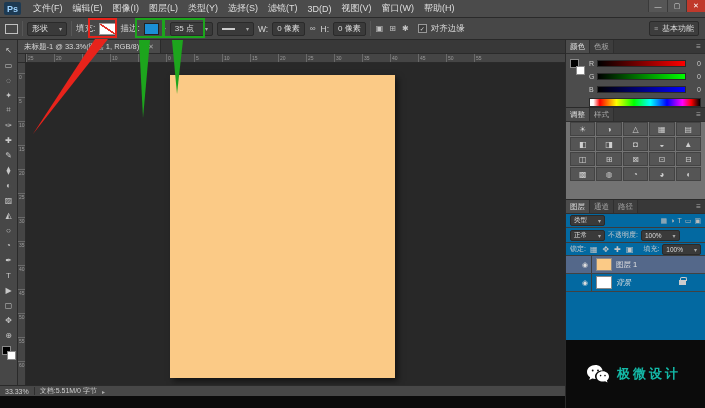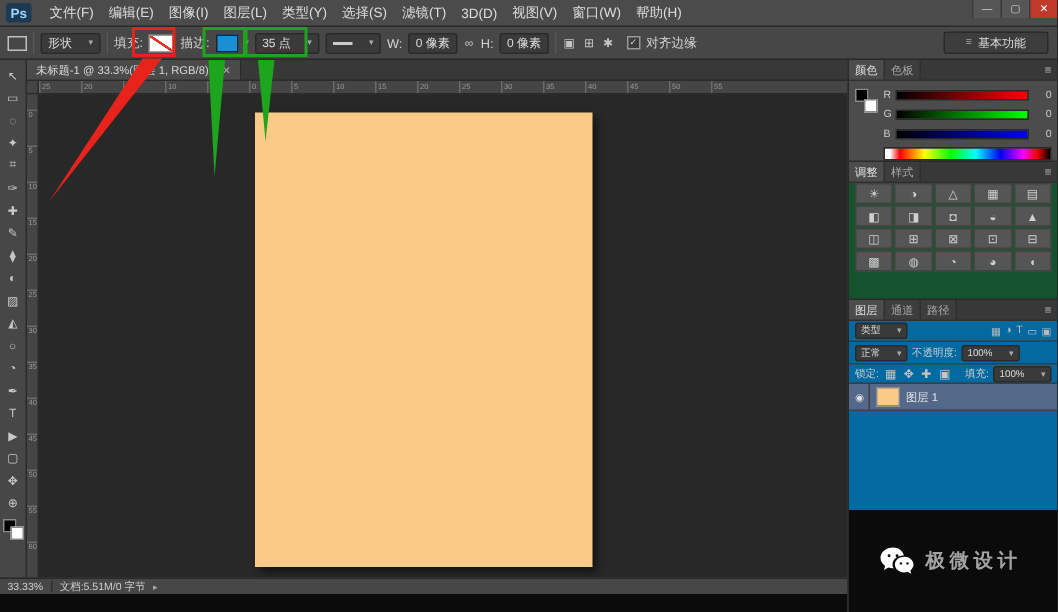--- a/index.html
+++ b/index.html
@@ -28,21 +28,21 @@
   .caret{font-size:6px;color:#aaa}
   .lbl{color:#d5d5d5}
   .fill-swatch{width:17px;height:12px;border:1px solid #9a9a9a;
       background:linear-gradient(to top right,#fff 44%,#e03026 46%,#e03026 54%,#fff 56%)}
   .stroke-swatch{width:15px;height:12px;border:1px solid #222;background:#1b8fd6}
   .strokeline{width:13px;height:2px;background:#ccc}
   .ob-icon{font-size:8px;color:#c5c5c5;padding:0 1px}
   .cb{width:9px;height:9px;border:1px solid #999;background:#3c3c3c;display:inline-flex;
       align-items:center;justify-content:center;font-size:6px;color:#ddd;margin-left:4px}
   .workspace{margin-left:auto;margin-right:6px;background:#3d3d3d;border:1px solid #2a2a2a;border-radius:2px;
-             height:15px;display:flex;align-items:center;gap:4px;padding:0 14px;font-size:8px;color:#ddd}
+             height:15px;display:flex;align-items:center;gap:4px;padding:0 4px;font-size:8px;color:#ddd}
   .wsicon{font-size:7px;color:#aaa}
 
   
   .toolbar{position:absolute;left:0;top:40px;width:18px;bottom:23px;background:#474747;
            border-right:1px solid #2a2a2a;display:flex;flex-direction:column;align-items:center;
            padding-top:3px;gap:1px}
   .tool{width:16px;height:14px;display:flex;align-items:center;justify-content:center;
         font-size:8px;color:#c8c8c8}
   .fgbg{position:relative;width:14px;height:14px;margin-top:3px;flex:none}
   .fg{position:absolute;left:0;top:0;width:9px;height:9px;background:#000;border:1px solid #8a8a8a}
@@ -89,45 +89,45 @@
   .cp-sliders{flex:1;display:flex;flex-direction:column;gap:2px}
   .chan{display:flex;align-items:center;gap:3px;height:11px;font-size:7px}
   .chan-bar{flex:1;height:7px;border:1px solid #2a2a2a}
   .bar-r{background:linear-gradient(to right,#000,#f00)}
   .bar-g{background:linear-gradient(to right,#000,#0f0)}
   .bar-b{background:linear-gradient(to right,#000,#00f)}
   .chan-val{width:12px;text-align:right}
   .spectrum{height:9px;margin-top:1px;border:1px solid #2a2a2a;
       background:linear-gradient(to right,#fff 0,#fff 3%,#f00 9%,#ff0 24%,#0f0 40%,#0ff 55%,#00f 70%,#f0f 84%,#f00 92%,#000 100%)}
 
-  .adjpanel{height:92px;flex:none;background:#14532d;border-bottom:1px solid #2a2a2a;display:flex;flex-direction:column}
+  .adjpanel{height:92px;flex:none;background:#737373;border-bottom:1px solid #2a2a2a;display:flex;flex-direction:column}
   .adj-label{font-size:7.5px;color:#ddd;padding:2px 5px;font-weight:bold}
   .adj-grid{display:grid;grid-template-columns:repeat(5,1fr);gap:1px;padding:0 4px}
   .adj-icon{height:14px;background:#555;border:1px solid #434343;display:flex;align-items:center;
             justify-content:center;font-size:8px;color:#cfcfcf}
 
   .layerspanel{flex:1;background:#0369a1;display:flex;flex-direction:column;min-height:0}
   .lfilter{height:14px;display:flex;align-items:center;gap:2px;padding:0 4px;border-bottom:1px solid #3c3c3c;font-size:7px}
   .lf-icons{margin-left:auto;display:flex;gap:3px;font-size:7px;color:#bbb}
   .lblend{height:15px;display:flex;align-items:center;gap:3px;padding:0 4px;border-bottom:1px solid #3c3c3c;font-size:7px}
   .llock{height:13px;display:flex;align-items:center;gap:3px;padding:0 4px;border-bottom:1px solid #3c3c3c;font-size:7px}
   .mini{height:11px;font-size:6.5px;padding:0 3px}
-  .lrow{height:18px;display:flex;align-items:center;gap:4px;padding:0 4px;border-bottom:1px solid #424242;font-size:7.5px;color:#e2e2e2}
+  .lrow{height:18px;display:flex;align-items:center;gap:4px;padding:0 16px;border-bottom:1px solid #424242;font-size:7.5px;color:#e2e2e2}
   .lrow.selected{background:#54688a}
   .eye{width:10px;font-size:7px;color:#ddd;border-right:1px solid #3e3e3e;height:100%;display:flex;align-items:center}
   .thumb{width:16px;height:13px;border:1px solid #8a8a8a;flex:none}
   .t1{background:#fbca86}.t2{background:#fff}
   .lname.it{font-style:italic}
   .lock-icon{position:relative;width:7px;height:5px;background:#ccc;margin-left:auto;margin-right:3px}
   .lock-icon::before{content:"";position:absolute;left:1px;top:-3px;width:5px;height:3px;
       border:1px solid #ccc;border-bottom:none;border-radius:2px 2px 0 0}
   .lfiller{flex:1}
 
   .wmblock{height:68px;flex:none;background:#0b0b0b;display:flex;align-items:center;gap:7px;padding-left:20px}
-  .wmtext{color:#a3a3a3;font-size:13px;font-weight:bold;letter-spacing:3px}
+  .wmtext{color:#14b8a6;font-size:13px;font-weight:bold;letter-spacing:3px}
 
   
   .overlay{position:absolute;left:0;top:0;pointer-events:none;z-index:50}
 </style>
 </head>
 <body>
 
 <div id="app">
 
   <div class="menubar">
@@ -383,20 +383,26 @@
         <div class="dd mini">
           <span>100%</span>
           <span class="caret">▾</span>
         </div>
       </div>
       <div class="lrow selected">
         <span class="eye">◉</span>
         <span class="thumb t1"></span>
         <span class="lname">图层 1</span>
       </div>
+      <div class="lrow">
+        <span class="eye">◉</span>
+        <span class="thumb t2"></span>
+        <span class="lname it">背景</span>
+        <span class="lock-icon"></span>
+      </div>
       <div class="lfiller"></div>
     </div>
 
     <div class="wmblock">
       <svg width="24" height="20" viewBox="0 0 24 20">
         <path fill="#ffffff" d="M9.5,1C4.8,1,1,4.1,1,7.9c0,2.2,1.2,4.1,3.1,5.4L3.3,16l3-1.6c0.9,0.3,1.9,0.5,2.9,0.5 c0.2,0,0.4,0,0.6,0C9.3,14.3,9,13.4,9,12.4c0-3.3,3.1-6,7-6c0.2,0,0.4,0,0.6,0C15.9,3.2,13,1,9.5,1z"></path>
         <path fill="#ffffff" d="M23,12.4c0-2.9-2.8-5.2-6.2-5.2s-6.2,2.3-6.2,5.2s2.8,5.2,6.2,5.2c0.8,0,1.6-0.1,2.3-0.4 l2.4,1.3l-0.6-2.1C22.1,15.4,23,14,23,12.4z"></path>
         <circle cx="6.7" cy="6.5" r="0.95" fill="#0b0b0b"></circle>
           <circle cx="12" cy="6.5" r="0.95" fill="#0b0b0b"></circle>
         <circle cx="14.6" cy="11.6" r="0.8" fill="#0b0b0b"></circle>

